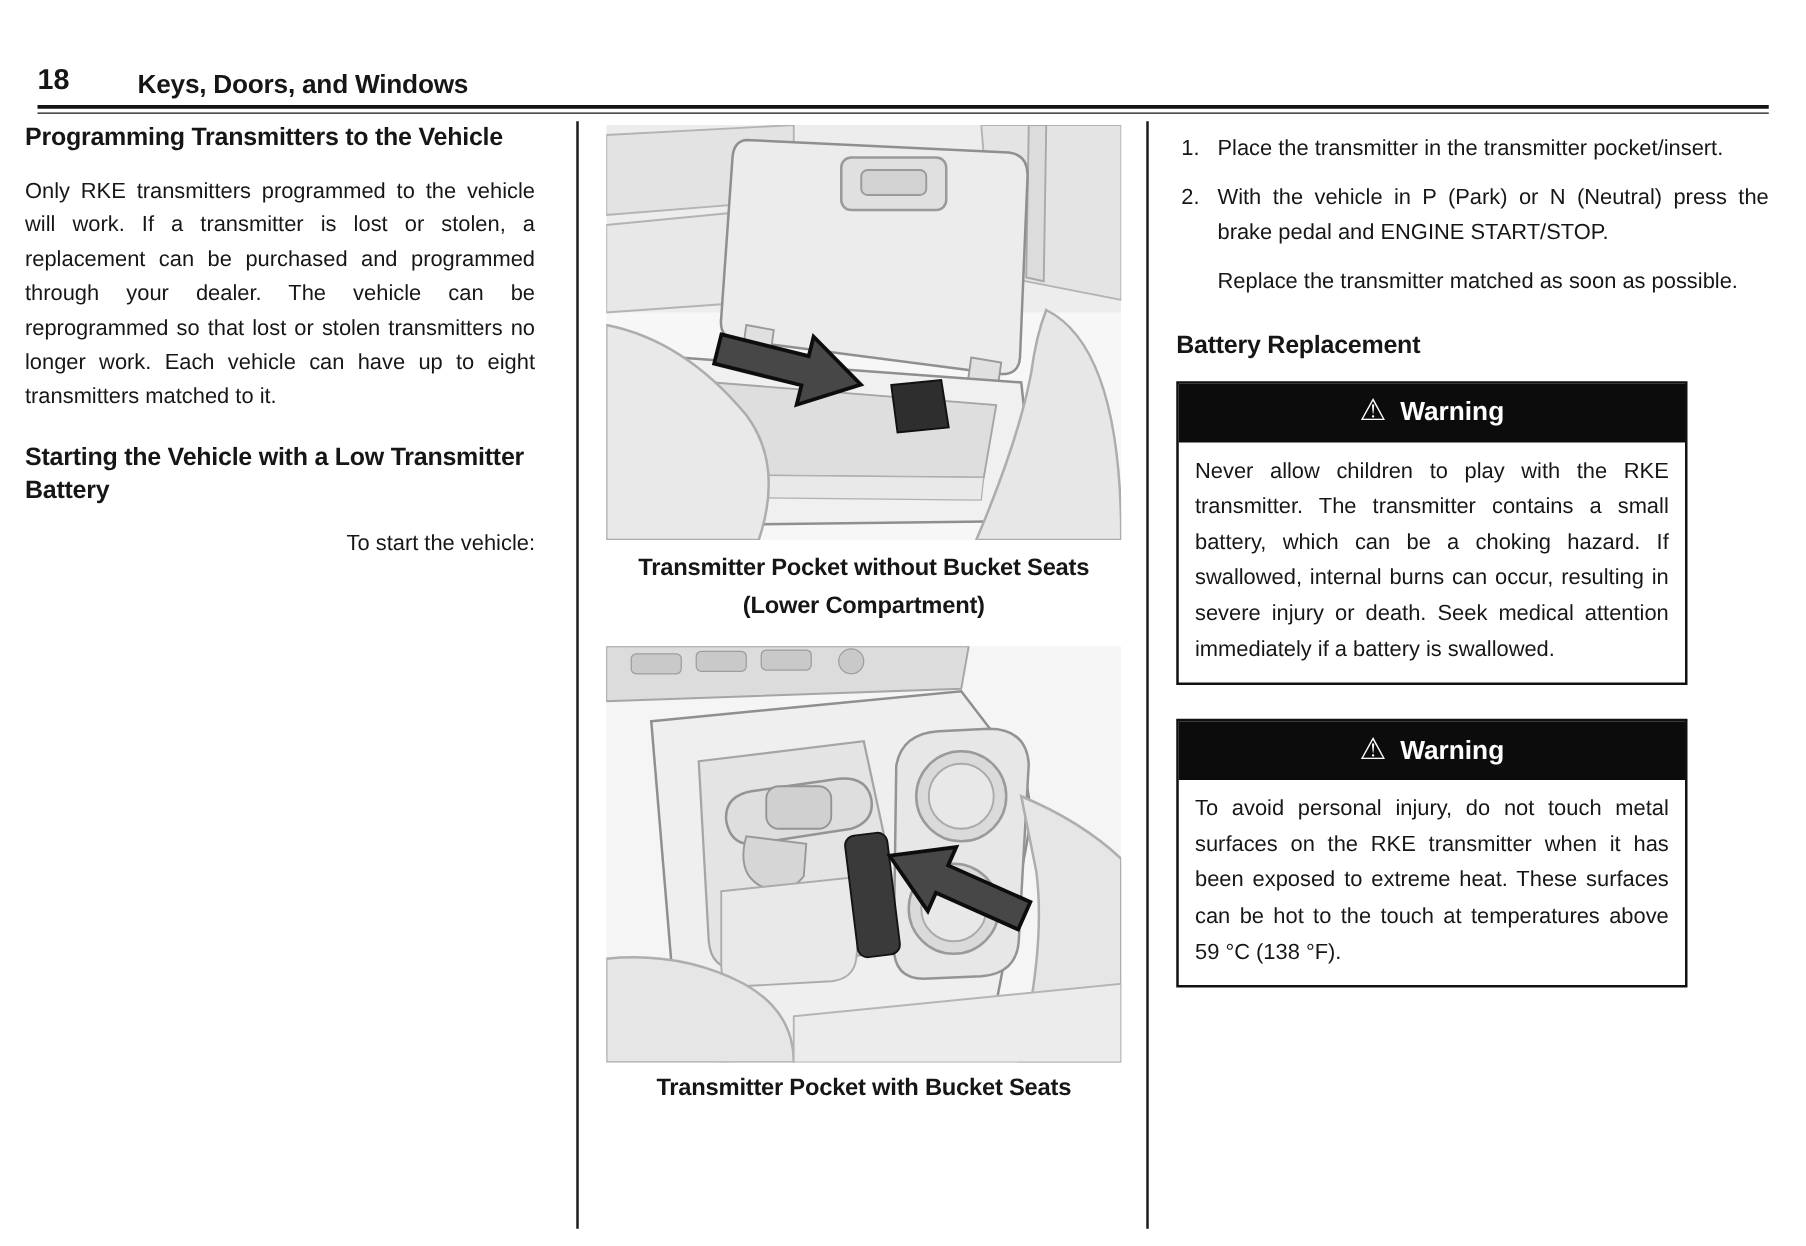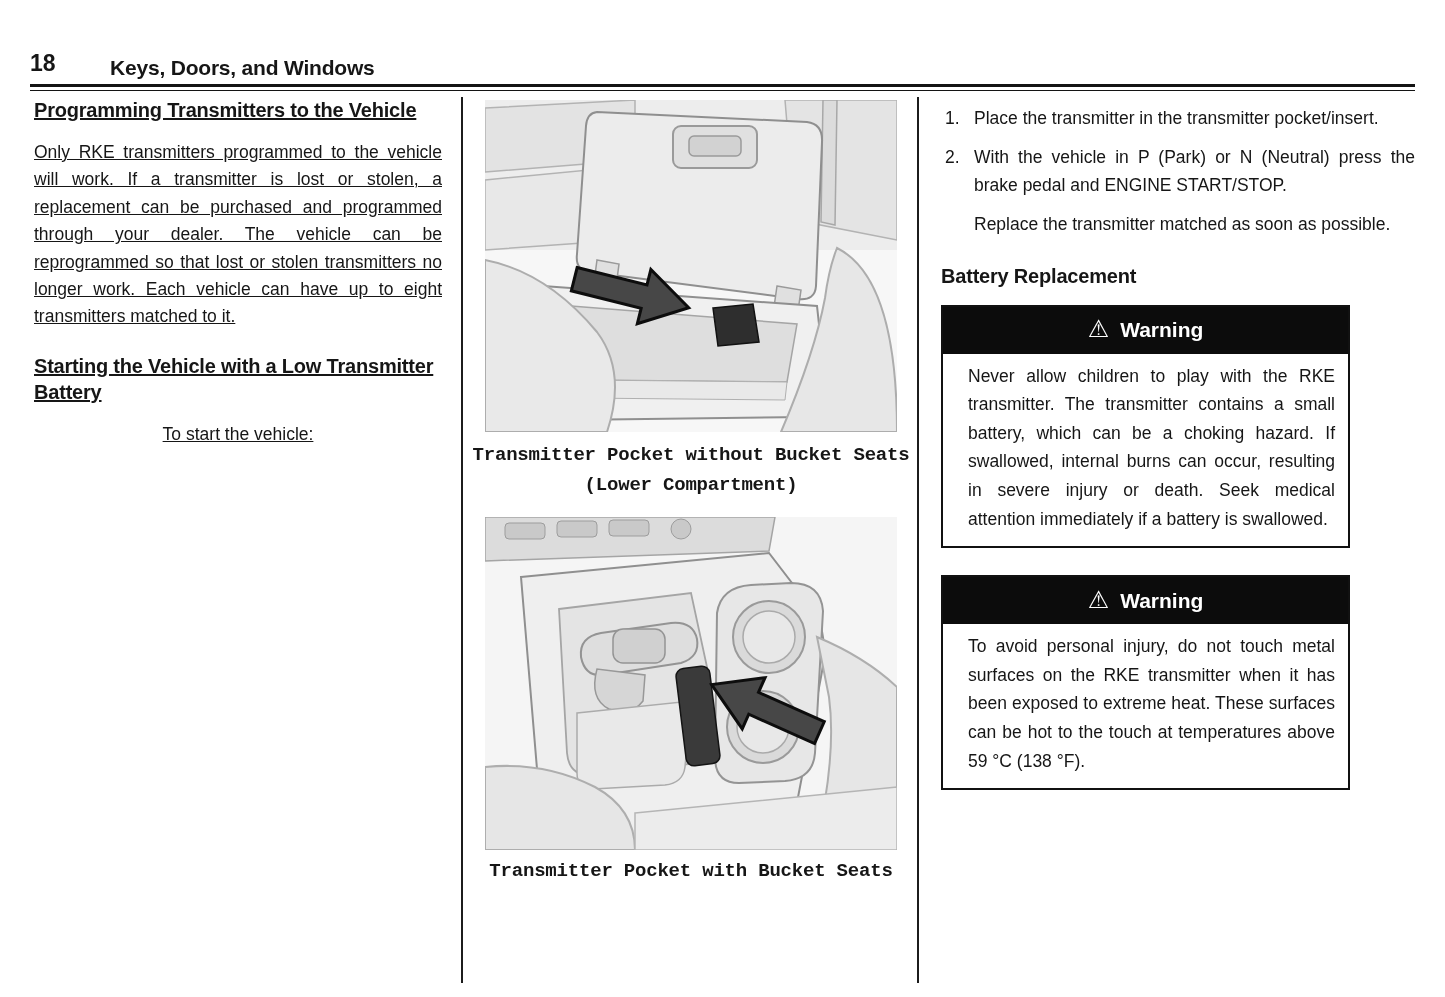--- a/index.html
+++ b/index.html
@@ -15,50 +15,50 @@
   .chapter{left:110px;top:56px;font-size:21px;font-weight:bold;letter-spacing:-0.2px;}
   .rule-thick{left:30px;top:84px;width:1385px;height:3px;background:#141414;}
   .rule-thin{left:30px;top:90px;width:1385px;height:1px;background:#141414;}
 
   
   .vdiv{width:2px;background:#1c1c1c;top:97px;height:886px;}
   .vdiv1{left:461px;}
   .vdiv2{left:917px;}
 
   
-  .col-left{left:34px;top:97px;width:408px;text-decoration:underline;}
+  .col-left{left:20px;top:97px;width:408px;}
   .col-right{left:941px;top:97px;width:474px;}
 
   h2{font-size:20px;font-weight:bold;letter-spacing:-0.2px;line-height:26px;margin:0 0 16px 0;}
   .h2-mt{margin-top:10px;}
   p.body{font-size:17.5px;line-height:27.4px;text-align:justify;margin:0 0 22px 0;}
   p.body:last-child{margin-bottom:0;}
-  p.nojust{text-align:center;margin-top:16px;}
+  p.nojust{text-align:right;margin-top:16px;}
 
   
   .fig{background:#ffffff;}
   .fig1{left:485px;top:100px;width:412px;height:332px;}
   .fig2{left:485px;top:517px;width:412px;height:333px;}
-  .caption{left:467px;width:448px;text-align:center;font-weight:bold;font-size:19px;line-height:30px;letter-spacing:-0.2px;font-family:Liberation Mono, monospace;}
+  .caption{left:467px;width:448px;text-align:center;font-weight:bold;font-size:19px;line-height:30px;letter-spacing:-0.2px;}
   .cap1{top:440px;}
   .cap2{top:856px;}
 
   
   .step{display:flex;margin:8px 0 12px 4px;}
   .step-num{width:29px;flex:0 0 29px;font-size:17.5px;line-height:27.4px;}
   .step-text{flex:1;font-size:17.5px;line-height:27.4px;text-align:justify;}
   .step-cont{margin:2px 0 14px 33px;font-size:17.5px;line-height:27.4px;text-align:justify;}
   .rc-heading{margin:24px 0 16px 0;}
 
   
   .warnbox{border:2.5px solid #111;width:405px;margin-bottom:27px;background:#fff;}
   .warnbox:last-child{margin-bottom:0;}
   .warn-head{background:#0c0c0c;color:#ffffff;height:47px;display:flex;align-items:center;justify-content:center;font-weight:bold;font-size:21px;}
   .warn-tri{font-size:24px;font-weight:normal;margin-right:11px;line-height:1;position:relative;top:-1px;}
-  .warn-body{padding:8px 13px 13px 25px;font-size:17.5px;line-height:28.6px;text-align:justify;}
+  .warn-body{padding:8px 13px 13px 13px;font-size:17.5px;line-height:28.6px;text-align:justify;}
 </style>
 </head>
 <body>
 
 <div class="abs page-num">18</div>
 <div class="abs chapter">Keys, Doors, and Windows</div>
 <div class="abs rule-thick"></div>
 <div class="abs rule-thin"></div>
 
 <div class="abs vdiv vdiv1"></div>

